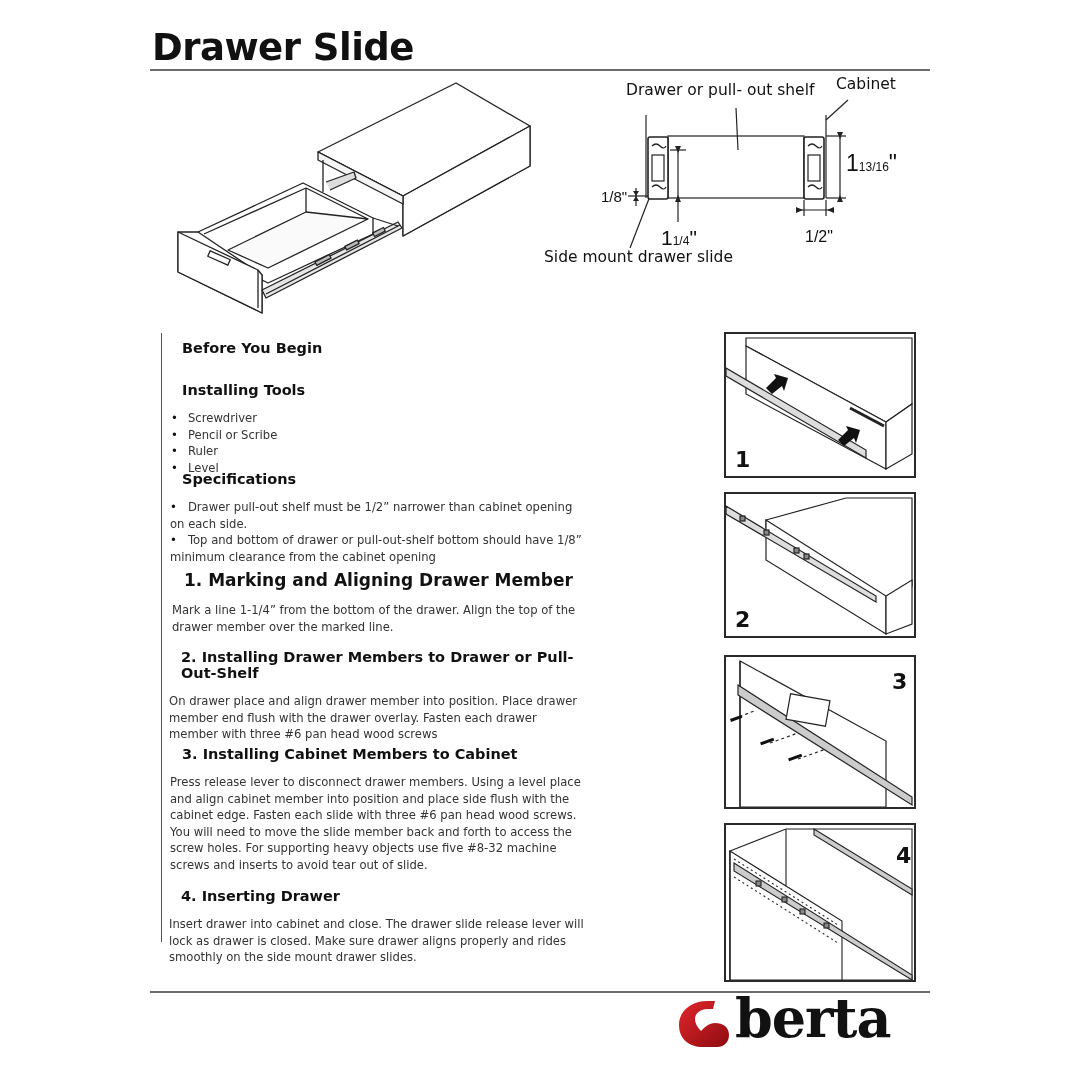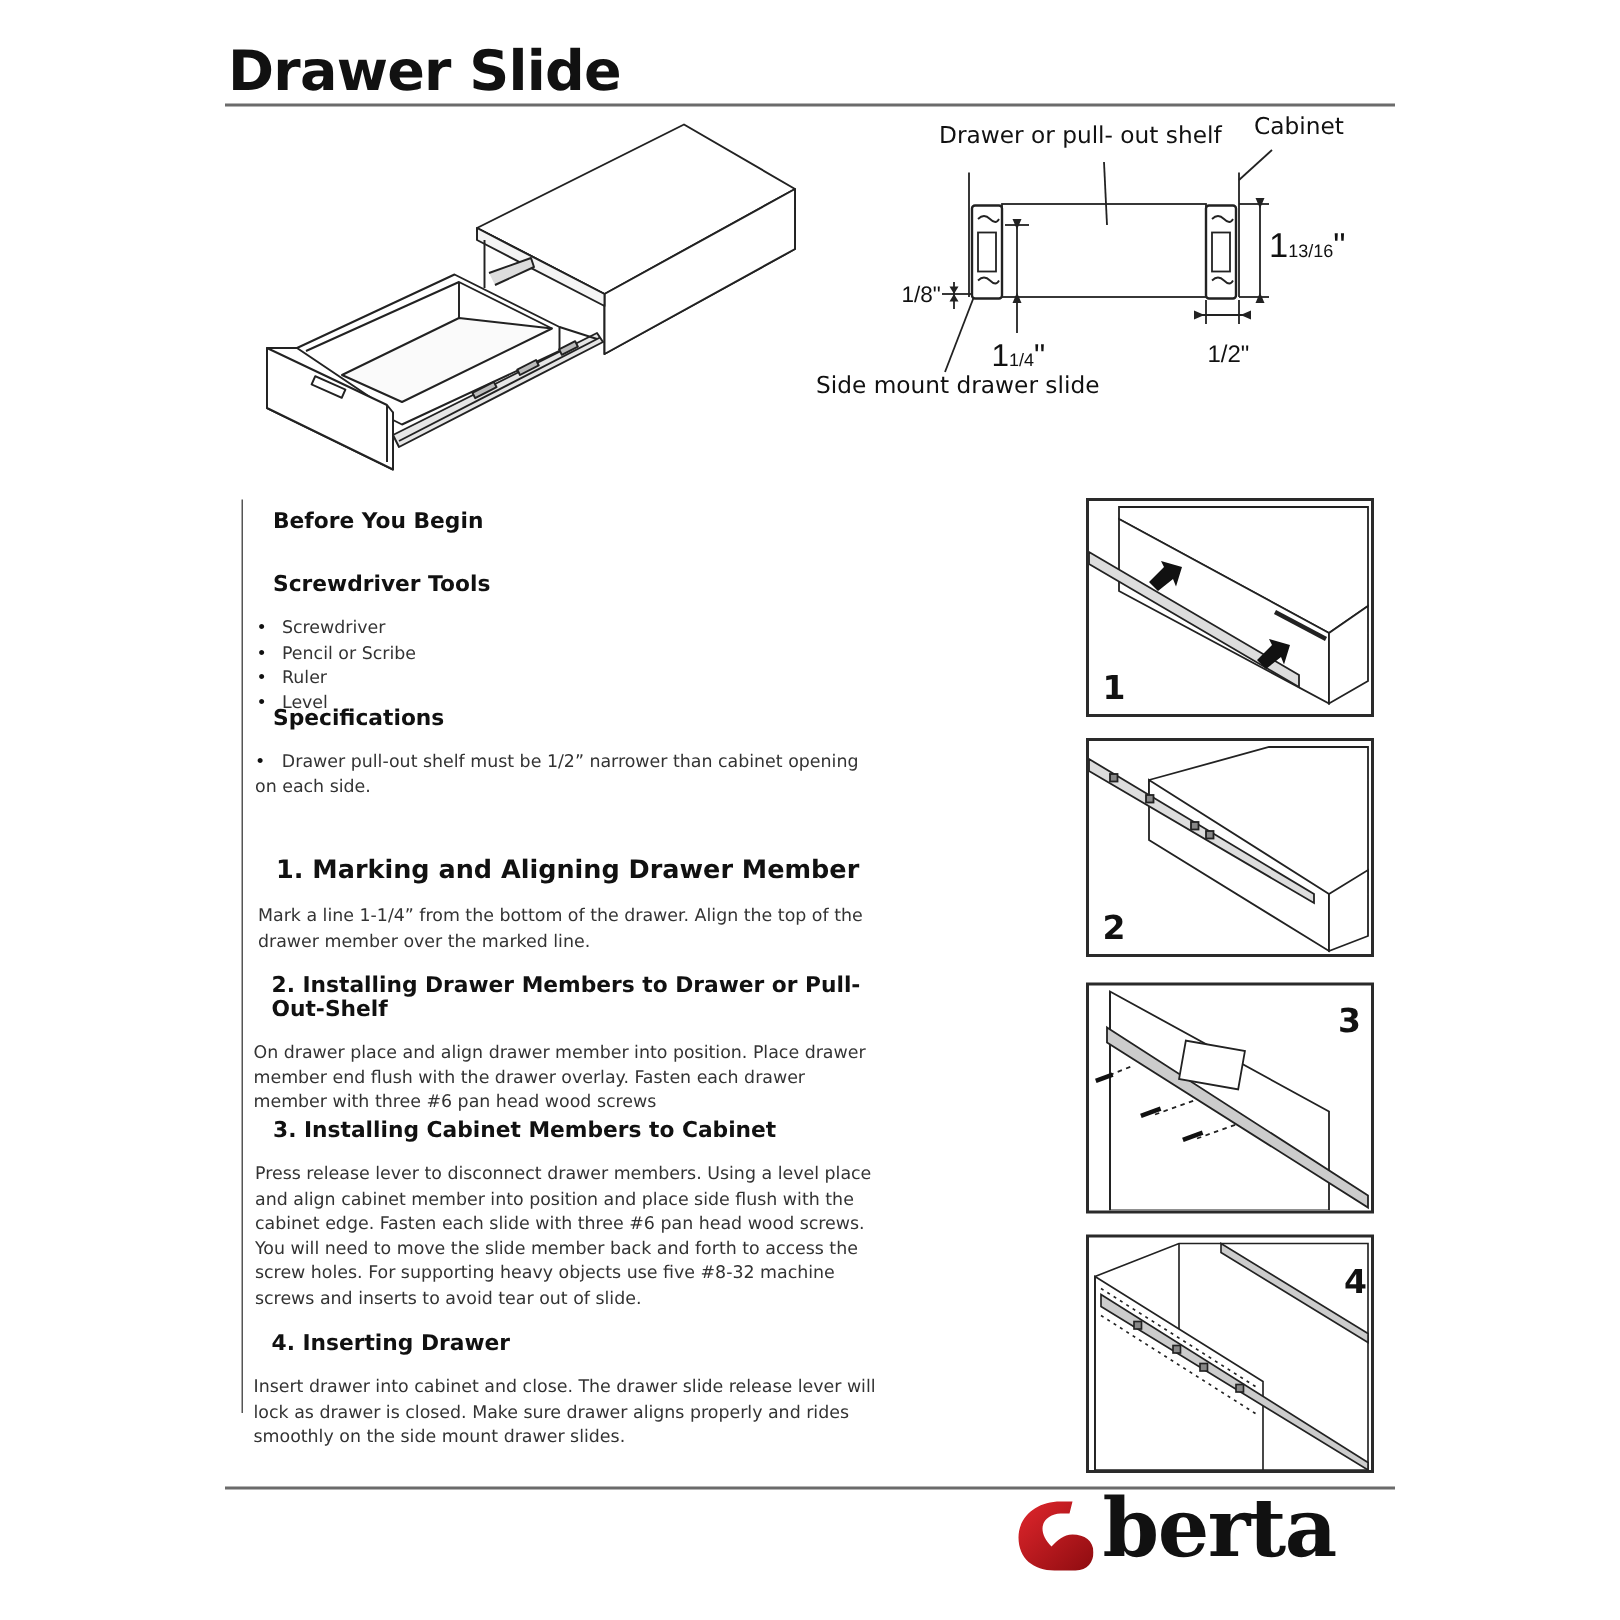--- a/index.html
+++ b/index.html
@@ -115,32 +115,33 @@
 </div>
 <div class="abs dim" style="left:805px;top:228px;font-size:16px">1/2"</div>
 
 <div class="abs leftbar"></div>
 
 <div class="abs" style="left:170px;top:328px;width:450px">
   <h2 class="sec">Before You Begin</h2>
 </div>
 
 <div class="abs" style="left:170px;top:370px;width:450px">
-  <h2 class="sec">Screwdriver Tools</h2>
+  <h2 class="sec">Installing Tools</h2>
   <ul class="bul txt">
     <li>Screwdriver</li>
     <li>Pencil or Scribe</li>
     <li>Ruler</li>
     <li>Level</li>
   </ul>
 </div>
 
 <div class="abs" style="left:170px;top:459px;width:420px">
   <h2 class="sec">Specifications</h2>
   <div class="txt" style="margin-top:1px"><span style="color:#111">•&nbsp;&nbsp;&nbsp;</span><span>Drawer pull-out shelf must be 1/2” narrower than cabinet opening on each side.</span></div>
+  <div class="txt"><span style="color:#111">•&nbsp;&nbsp;&nbsp;</span><span>Top and bottom of drawer or pull-out-shelf bottom should have 1/8” minimum clearance from the cabinet opening</span></div>
 </div>
 
 <div class="abs" style="left:172px;top:558px;width:440px">
   <h2 class="sec" style="font-size:17px">1.  Marking and Aligning Drawer Member</h2>
   <div class="txt">Mark a line 1-1/4” from the bottom of the drawer. Align the top of the drawer member over the  marked line.</div>
 </div>
 
 <div class="abs" style="left:169px;top:637px;width:420px">
   <h2 class="sec">2. Installing Drawer Members to Drawer or Pull-Out-Shelf</h2>
   <div class="txt">On drawer place and align drawer member into position. Place drawer member end flush with the drawer overlay. Fasten each drawer member with three #6 pan head wood screws</div>

